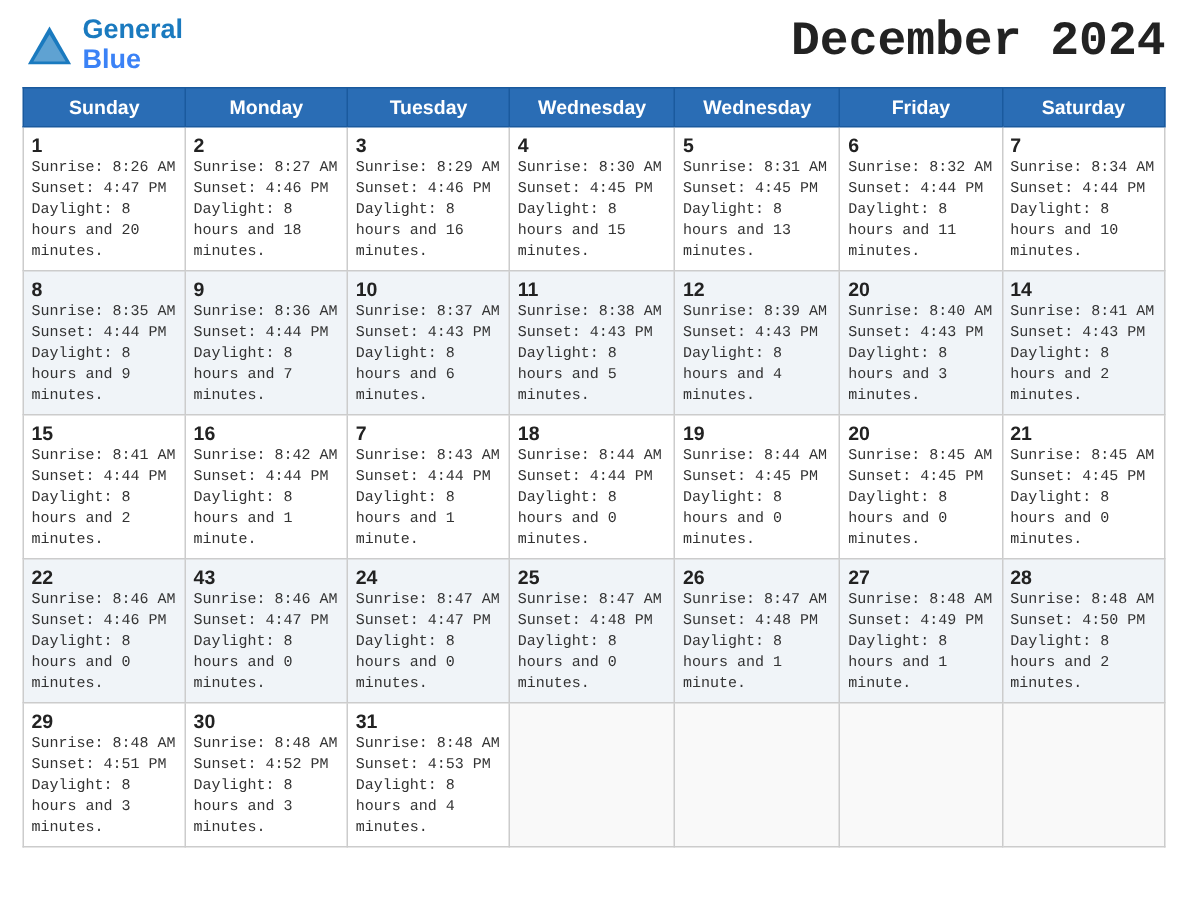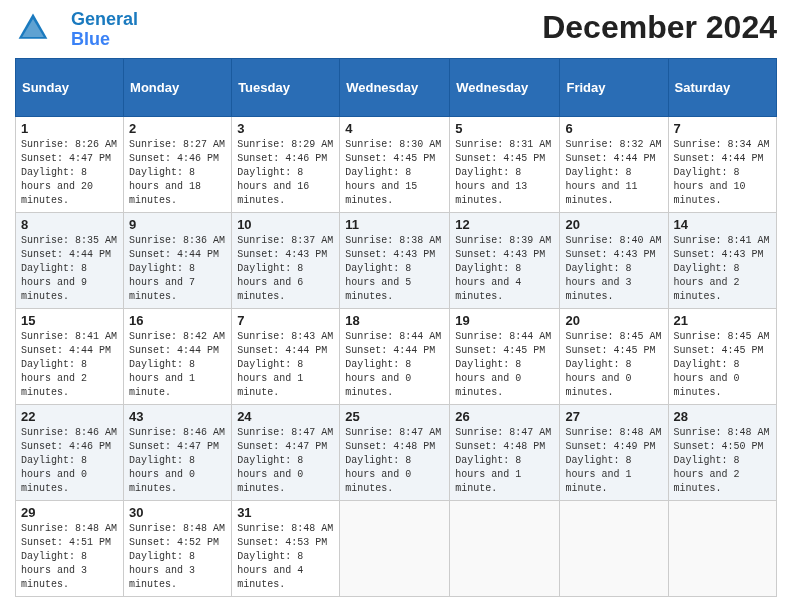--- a/index.html
+++ b/index.html
@@ -17,59 +17,60 @@
       padding: 10px 15px 15px 15px;
     }
     .header {
       display: flex;
       justify-content: space-between;
       align-items: flex-start;
       margin-bottom: 8px;
     }
     .logo {
       display: flex;
-      align-items: flex-start;
-      gap: 20px;
+      align-items: flex-end;
+      gap: 4px;
     }
     .logo-text {
       font-size: 18px;
       font-weight: bold;
       color: #222;
       line-height: 1.1;
     }
     .logo-text span {
       color: #1a7abf;
     }
     .logo-icon {
       width: 36px;
       height: 36px;
     }
     .title-block {
       text-align: right;
+      font-family: Liberation Mono, monospace;
     }
     .month-title {
       font-size: 32px;
       font-weight: bold;
       color: #222;
       line-height: 1.1;
     }
     .location {
       font-size: 14px;
       color: #444;
     }
     .calendar {
       width: 100%;
       border-collapse: collapse;
       font-size: 10.5px;
     }
     .calendar th {
       background: #2a6db5;
       color: #fff;
-      text-align: left;
-      padding: 21px 6px;
+      text-align: center;
+      padding: 5px 6px;
       font-size: 13px;
       font-weight: bold;
       border: 1px solid #1a5a9e;
     }
     .calendar td {
       vertical-align: top;
       border: 1px solid #ccc;
       padding: 4px 5px;
       width: 113px;
       min-height: 70px;

